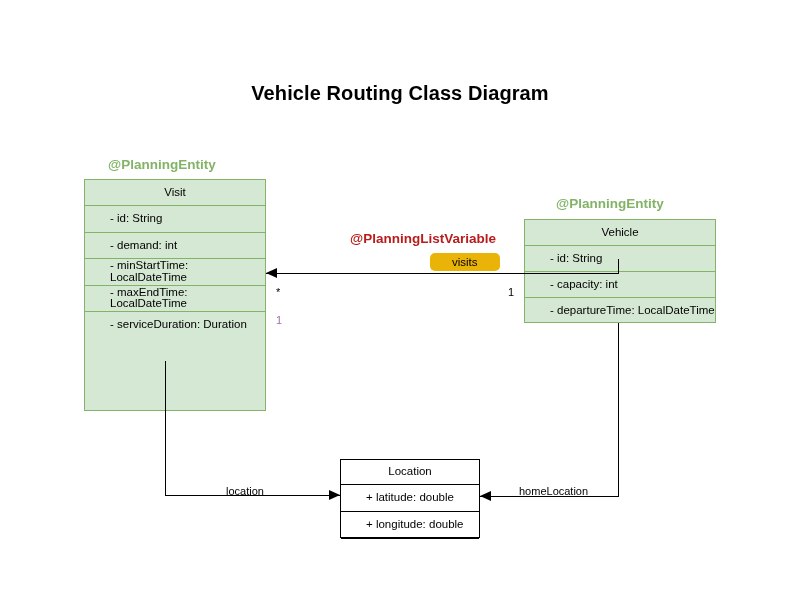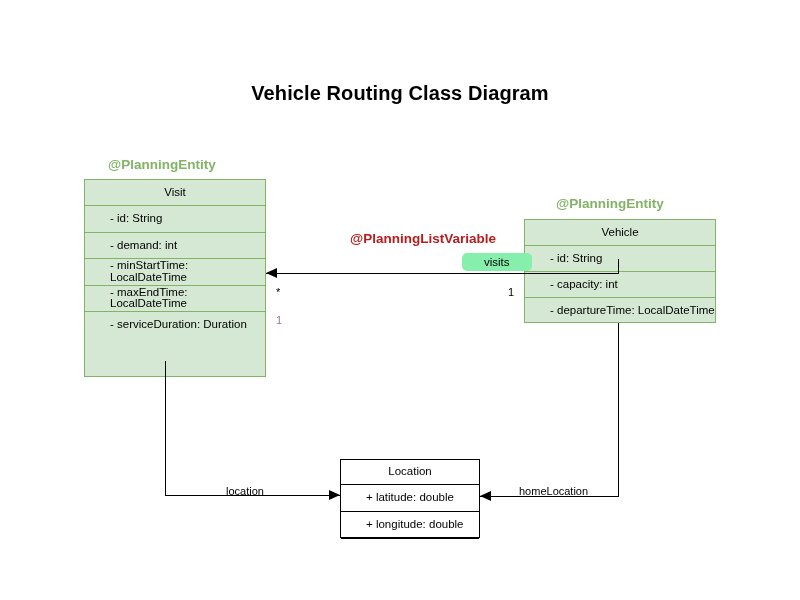--- a/index.html
+++ b/index.html
@@ -67,21 +67,21 @@
   .uml-row:last-child { border-bottom: none; }
   .uml-row.header {
     justify-content: center;
     font-size: 11.5px;
   }
   .uml-row.attr {
     padding-left: 25px;
   }
 
   
-  #class-visit { left: 84px; top: 179px; width: 182px; height: 198px; }
+  #class-visit { left: 84px; top: 179px; width: 182px; height: 232px; }
   #class-visit .uml-row { height: 26.4px; }
 
   
   #class-vehicle { left: 524px; top: 219px; width: 192px; height: 104px; }
   #class-vehicle .uml-row { height: 26px; }
 
   
   #class-location { left: 340px; top: 459px; width: 140px; height: 79px; }
   #class-location .uml-row.header { height: 25px; }
   #class-location .uml-row.attr { height: 27px; }
@@ -129,25 +129,24 @@
   
   .edge-label {
     position: absolute;
     font-size: 11px;
     color: #000000;
     white-space: nowrap;
   }
   #label-visits {
     left: 430px;
     top: 253px;
-    background: #86efac;
+    background: #eab308;
     border-radius: 5px;
     padding: 3px 22px;
     font-size: 11.5px;
-    margin-left: 32px;
   }
   #label-location     { left: 226px; top: 485px; }
   #label-homelocation { left: 519px; top: 485px; }
 
   
   .multiplicity {
     position: absolute;
     font-size: 11px;
     white-space: nowrap;
   }

